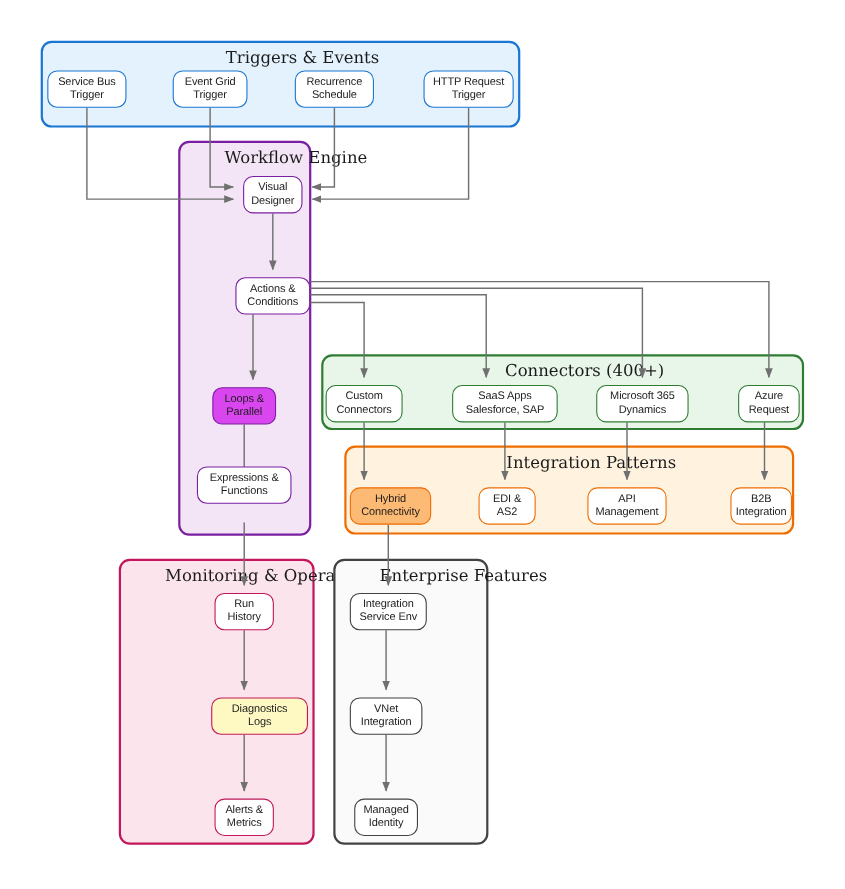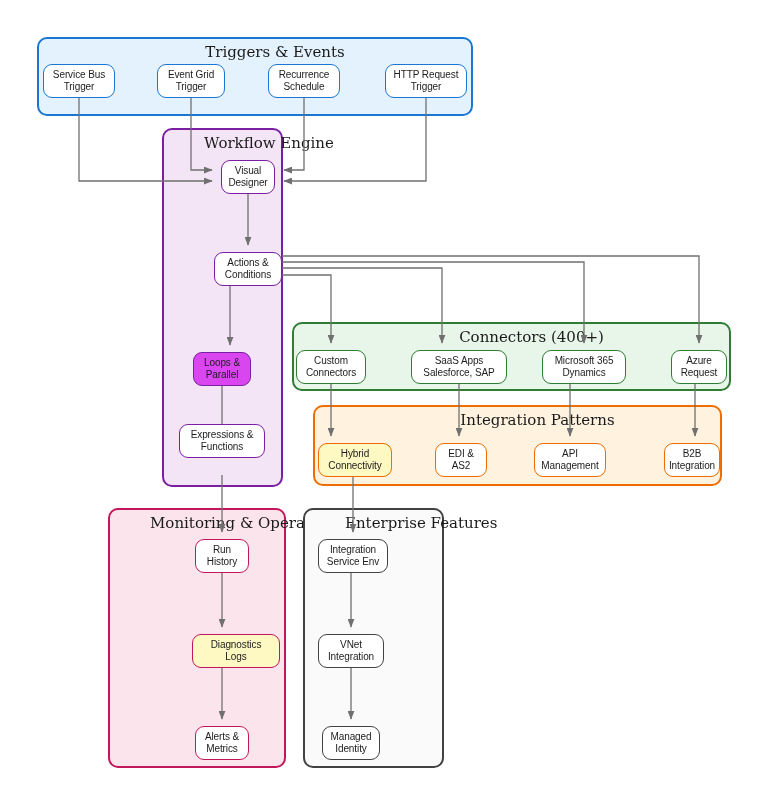--- a/index.html
+++ b/index.html
@@ -177,21 +177,21 @@
           <span>Microsoft 365</span>
           <span>Dynamics</span>
         </div>
       </div>
       <div class="node" style="left: 671px; top: 350px; width: 56px; height: 34px; border: 1.3px solid rgb(46, 125, 50); background: rgb(255, 255, 255); color: rgb(28, 28, 28);">
         <div>
           <span>Azure</span>
           <span>Request</span>
         </div>
       </div>
-      <div class="node" style="left: 318px; top: 443px; width: 74px; height: 34px; border: 1.3px solid rgb(239, 108, 0); background: #fef9c3; color: rgb(28, 28, 28);">
+      <div class="node" style="left: 318px; top: 443px; width: 74px; height: 34px; border: 1.3px solid rgb(239, 108, 0); background: #fdba74; color: rgb(28, 28, 28);">
         <div>
           <span>Hybrid</span>
           <span>Connectivity</span>
         </div>
       </div>
       <div class="node" style="left: 435px; top: 443px; width: 52px; height: 34px; border: 1.3px solid rgb(239, 108, 0); background: rgb(255, 255, 255); color: rgb(28, 28, 28);">
         <div>
           <span>EDI &amp;</span>
           <span>AS2</span>
         </div>

